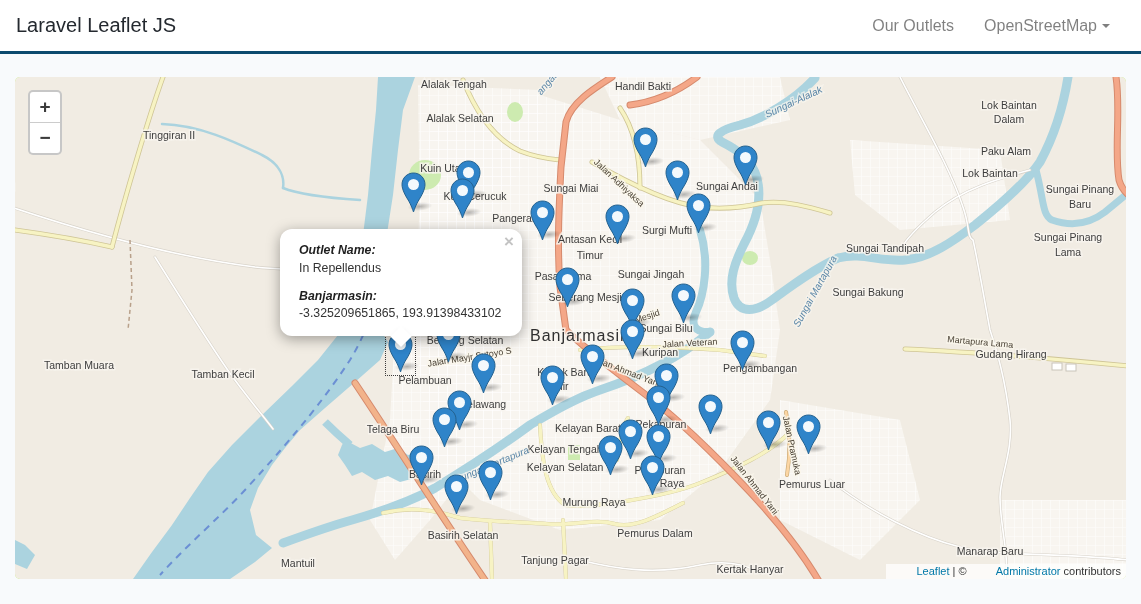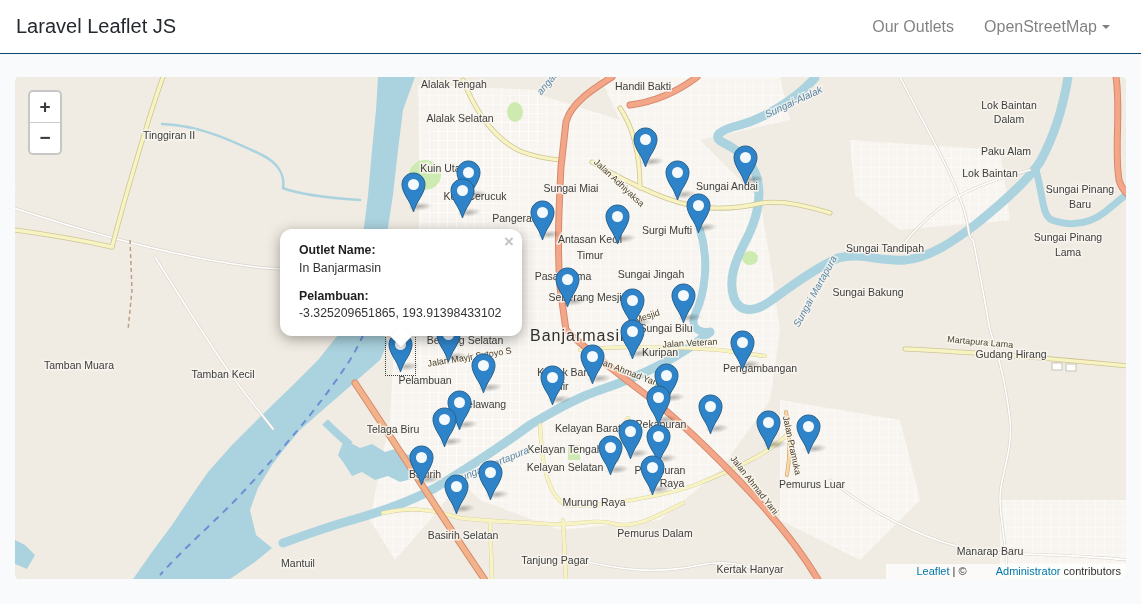--- a/index.html
+++ b/index.html
@@ -1,20 +1,20 @@
 <!DOCTYPE html>
 <html><head>
 <meta charset="utf-8">
 <style>
   html,body{margin:0;padding:0;}
   body{width:1141px;height:604px;overflow:hidden;background:#f8fafc;
        font-family:"Liberation Sans", sans-serif;}
   
   .navbar{position:absolute;left:0;top:0;width:1141px;height:54px;background:#ffffff;
-          border-bottom:1px solid #0c4a6e;display:flex;align-items:center;
+          border-bottom:3px solid #0c4a6e;display:flex;align-items:center;
           justify-content:space-between;box-sizing:border-box;padding:0 16px;z-index:50;}
   .brand{font-size:20px;color:#24292f;}
   .nav-links{display:flex;align-items:center;}
   .nav-link{font-size:16px;color:rgba(0,0,0,0.5);padding:8px 15px;cursor:pointer;white-space:nowrap;text-align:center;}
   .caret{display:inline-block;width:0;height:0;border-left:4px solid transparent;
          border-right:4px solid transparent;border-top:4.5px solid rgba(0,0,0,0.5);
          margin-left:5px;vertical-align:middle;}
   
   #map-viewport{position:absolute;left:15px;top:77px;width:1111px;height:502px;
        border-radius:5px;overflow:hidden;background:#bef264;cursor:grab;}
@@ -31,21 +31,21 @@
       background:radial-gradient(ellipse at center, rgba(0,0,0,0.28), rgba(0,0,0,0) 70%);
       transform:skewX(-32deg);}
   .marker svg{position:absolute;left:0;top:0;}
   .marker.selected{outline:1px dotted #3c3c3c;outline-offset:2px;}
   
   .popup{position:absolute;left:265px;top:152px;width:242px;background:#ffffff;
       border-radius:12px;box-shadow:0 3px 14px rgba(0,0,0,0.35);z-index:700;box-sizing:border-box;}
   .popup-content{margin:13px 19px;font-size:12.3px;line-height:1.45;color:#333333;}
   .popup-content p{margin:0;}
   .popup-content p + p{margin-top:10px;}
-  .popup-content b{color:#1f1f1f;}
+  .popup-content b{color:#1f1f1f;font-style:italic;}
   .popup-close{position:absolute;top:5px;right:8px;font-size:17px;font-weight:bold;
       color:#c3c3c3;cursor:pointer;line-height:16px;text-decoration:none;}
   .popup-tip{position:absolute;left:50%;bottom:-8px;width:15px;height:15px;background:#fff;
       transform:translateX(-50%) rotate(45deg);box-shadow:3px 3px 6px rgba(0,0,0,0.12);}
   
   .zoom-ctl{position:absolute;left:13px;top:13px;width:30px;border:2px solid rgba(0,0,0,0.22);
       border-radius:5px;background:#fff;z-index:800;}
   .zoom-btn{display:block;width:30px;height:30px;line-height:29px;text-align:center;
       font-size:19px;font-weight:bold;color:#3c3c3c;cursor:pointer;text-decoration:none;}
   .zoom-btn + .zoom-btn{border-top:1px solid #cccccc;}
@@ -466,22 +466,22 @@
           <path d="M12.5 1C18.9 1 24 6.1 24 12.5c0 4.6-2.9 10.3-6.1 15.4C14.9 32.6 12.5 40 12.5 40s-2.4-7.4-5.4-12.1C3.9 22.8 1 17.1 1 12.5 1 6.1 6.1 1 12.5 1z" fill="#2F84C9" stroke="#23618f" stroke-width="1"></path>
           <circle cx="12.5" cy="12.5" r="5.5" fill="#ffffff" opacity="0.95"></circle>
         </svg>
       </div>
     </div>
 
 <div class="popup">
   <a class="popup-close">×</a>
   <div class="popup-content">
     <p><b>Outlet Name:</b><br>
-       <span>In Banjarmasin</span></p>
-    <p><b>Pelambuan:</b><br>
+       <span>In Repellendus</span></p>
+    <p><b>Banjarmasin:</b><br>
        <span>-3.325209651865, 193.91398433102</span></p>
   </div>
   <div class="popup-tip"></div>
 </div>
 
 <div class="zoom-ctl">
   <a class="zoom-btn">+</a>
   <a class="zoom-btn">−</a>
 </div>
 

